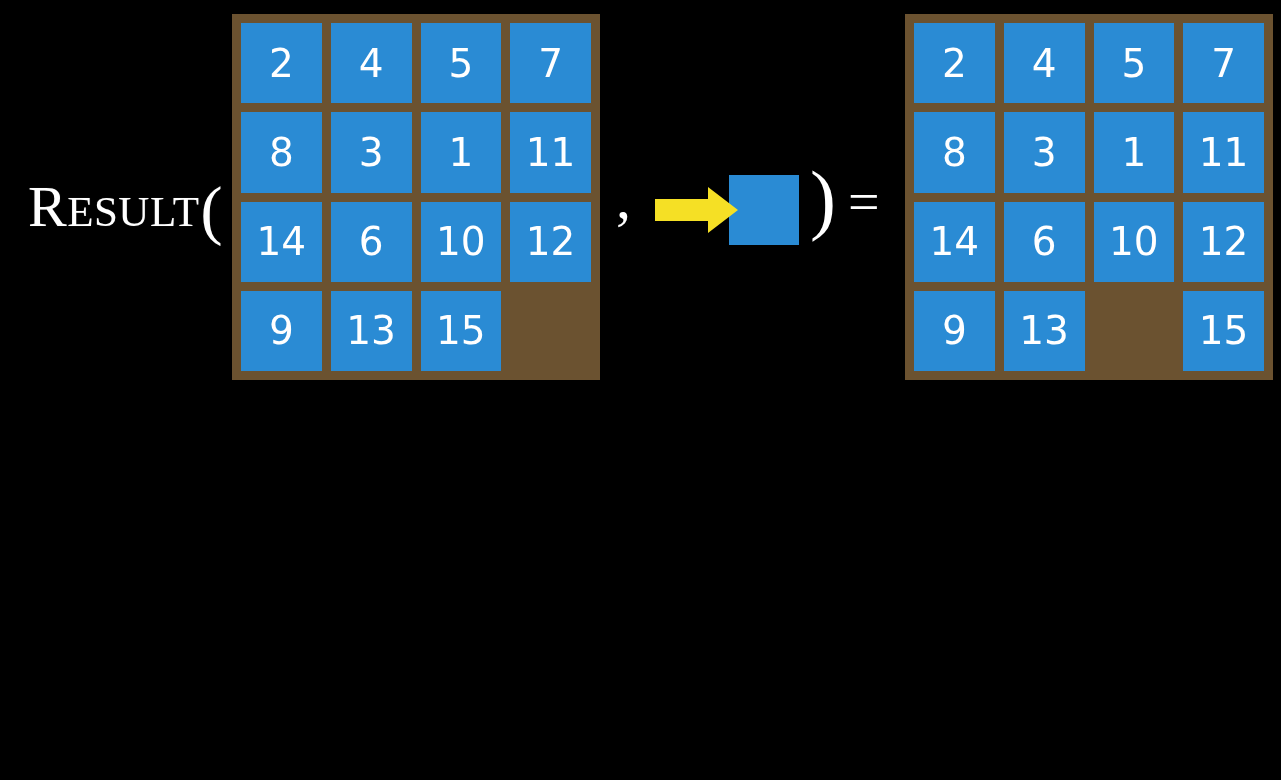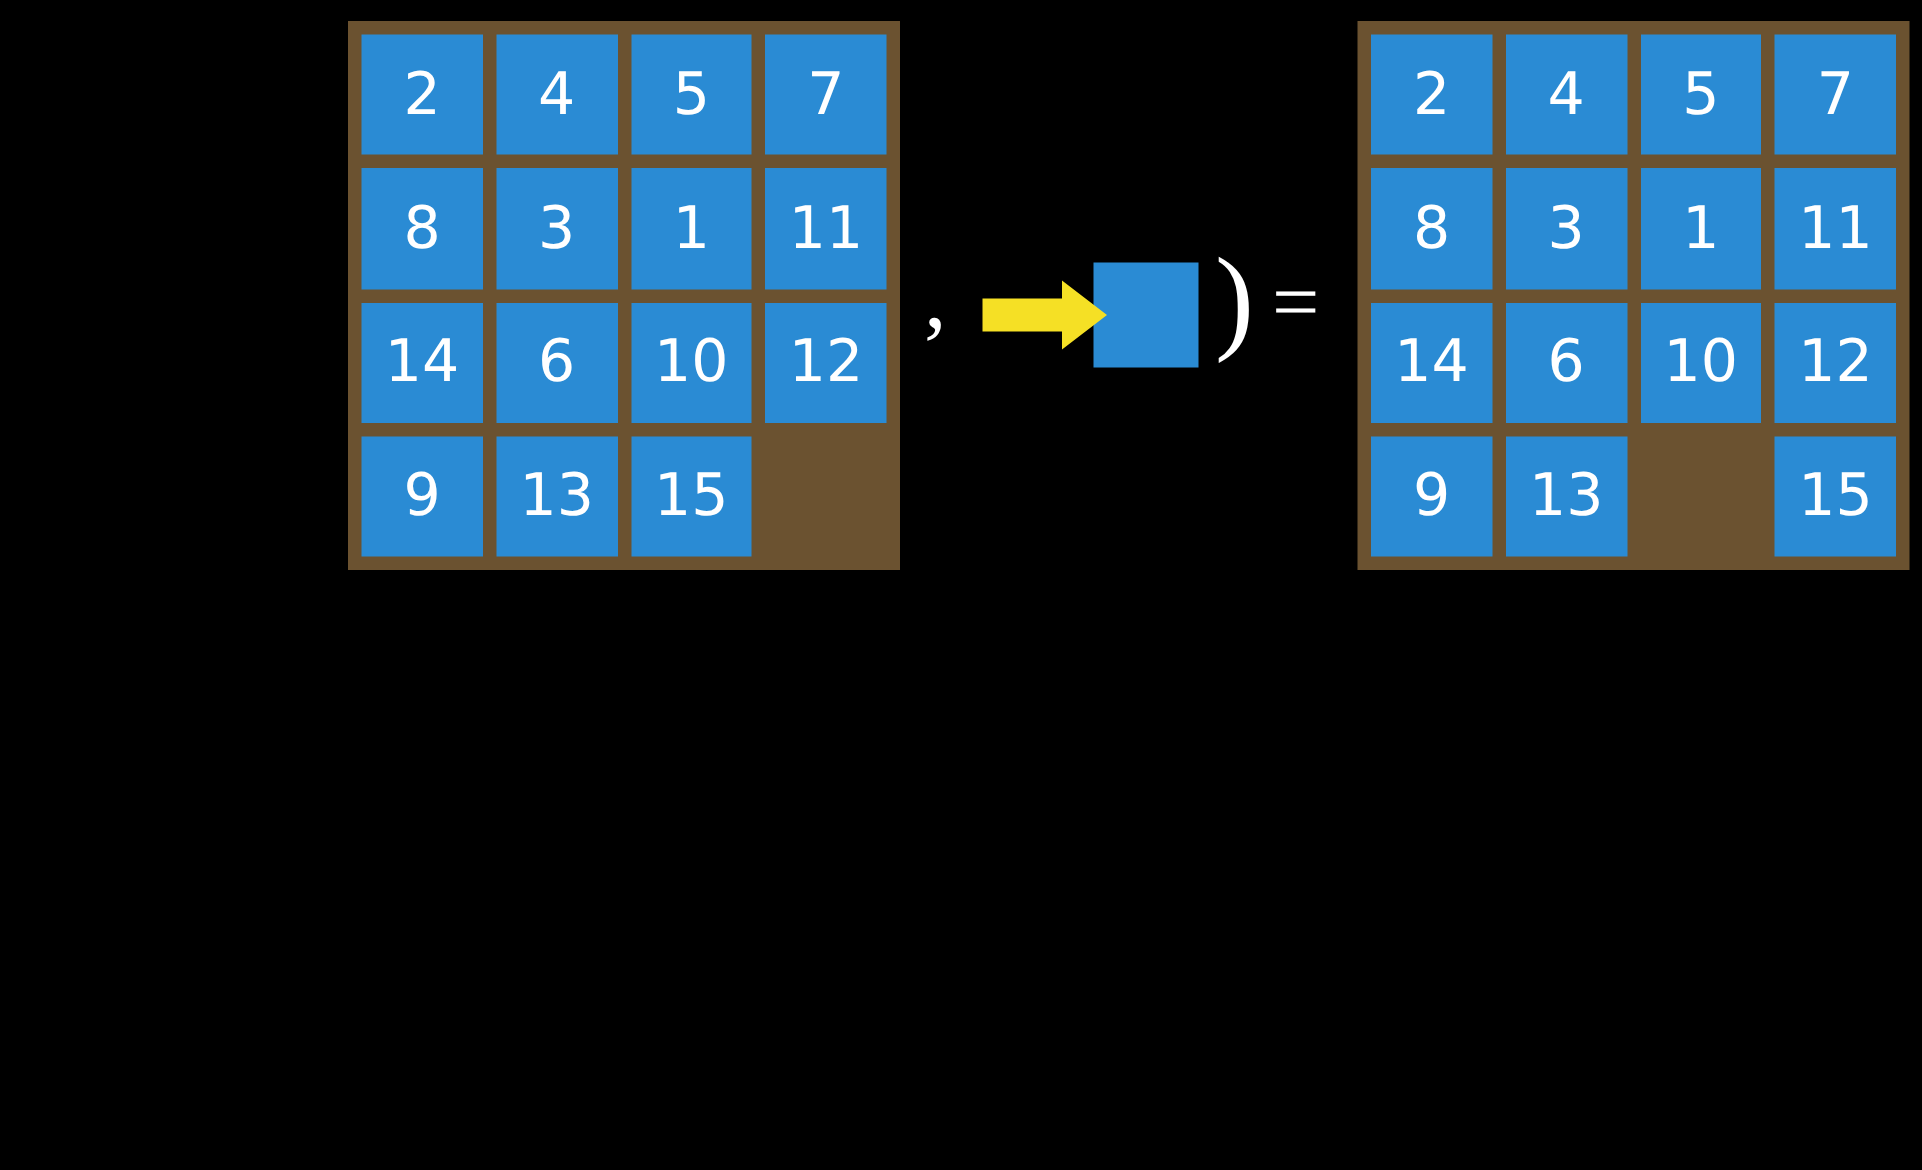--- a/index.html
+++ b/index.html
@@ -144,20 +144,23 @@
   }
   .row-top .equals    { left: 848px; top: 174px; }
 </style>
 </head>
 <body>
 
 <div class="stage">
 
   <div class="eq-row row-top">
 
+    <div class="result-label">
+      <span class="cap-first">R</span><span class="cap-small">ESULT</span><span class="paren-open">(</span>
+    </div>
 
     <div class="board left">
       <div class="tile">2</div>
       <div class="tile">4</div>
       <div class="tile">5</div>
       <div class="tile">7</div>
 
       <div class="tile">8</div>
       <div class="tile">3</div>
       <div class="tile">1</div>

